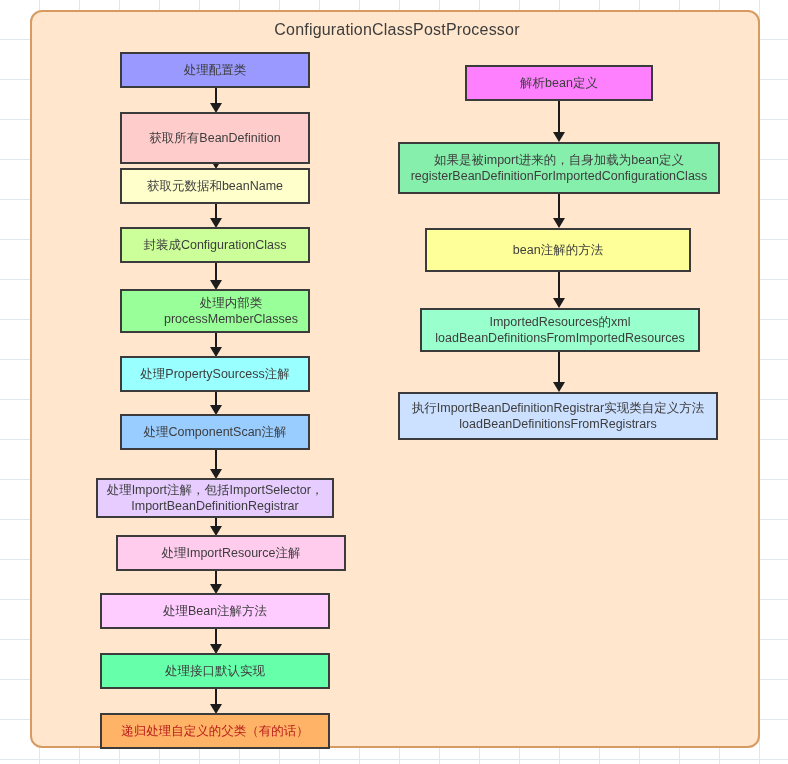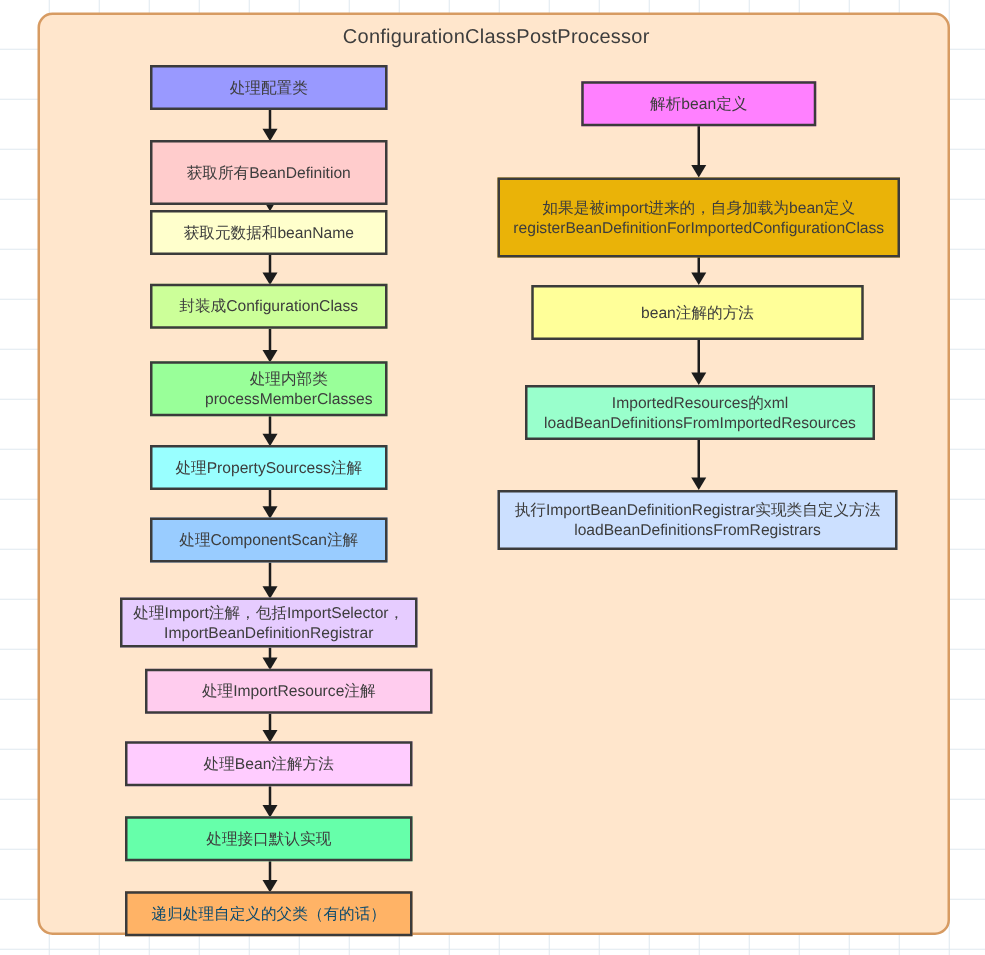--- a/index.html
+++ b/index.html
@@ -156,37 +156,37 @@
       <div class="node" style="left: 68px; top: 581px; width: 230px; height: 36px; background: rgb(255, 204, 255); border-color: rgb(59, 59, 59); color: rgb(61, 61, 61);">
         <div>
           <span>处理Bean注解方法</span>
         </div>
       </div>
       <div class="node" style="left: 68px; top: 641px; width: 230px; height: 36px; background: rgb(102, 255, 170); border-color: rgb(59, 59, 59); color: rgb(61, 61, 61);">
         <div>
           <span>处理接口默认实现</span>
         </div>
       </div>
-      <div class="node" style="left: 68px; top: 701px; width: 230px; height: 36px; background: rgb(255, 179, 102); border-color: rgb(59, 59, 59); color: #0c4a6e;">
+      <div class="node" style="left: 68px; top: 701px; width: 230px; height: 36px; background: rgb(255, 179, 102); border-color: rgb(59, 59, 59); color: #b91c1c;">
         <div>
           <span>递归处理自定义的父类（有的话）</span>
         </div>
       </div>
     </div>
   <div id="right-column">
       <div class="arrow" style="left: 526px; top: 76px; height: 45px; background: rgb(28, 28, 28);"></div>
       <div class="arrow" style="left: 526px; top: 182px; height: 25px; background: rgb(28, 28, 28);"></div>
       <div class="arrow" style="left: 526px; top: 260px; height: 27px; background: rgb(28, 28, 28);"></div>
       <div class="arrow" style="left: 526px; top: 340px; height: 31px; background: rgb(28, 28, 28);"></div>
       <div class="node" style="left: 433px; top: 40px; width: 188px; height: 36px; background: rgb(255, 128, 255); border-color: rgb(59, 59, 59); color: rgb(61, 61, 61); margin-top: 13px;">
         <div>
           <span>解析bean定义</span>
         </div>
       </div>
-      <div class="node" style="left: 366px; top: 130px; width: 322px; height: 64px; background: #eab308; border-color: rgb(59, 59, 59); color: rgb(61, 61, 61); align-items: center;">
+      <div class="node" style="left: 366px; top: 130px; width: 322px; height: 52px; background: #86efac; border-color: rgb(59, 59, 59); color: rgb(61, 61, 61); align-items: center;">
         <div>
           <span>如果是被import进来的，自身加载为bean定义</span>
           <span>registerBeanDefinitionForImportedConfigurationClass</span>
         </div>
       </div>
       <div class="node" style="left: 393px; top: 216px; width: 266px; height: 44px; background: rgb(255, 255, 153); border-color: rgb(59, 59, 59); color: rgb(61, 61, 61);">
         <div>
           <span>bean注解的方法</span>
         </div>
       </div>

